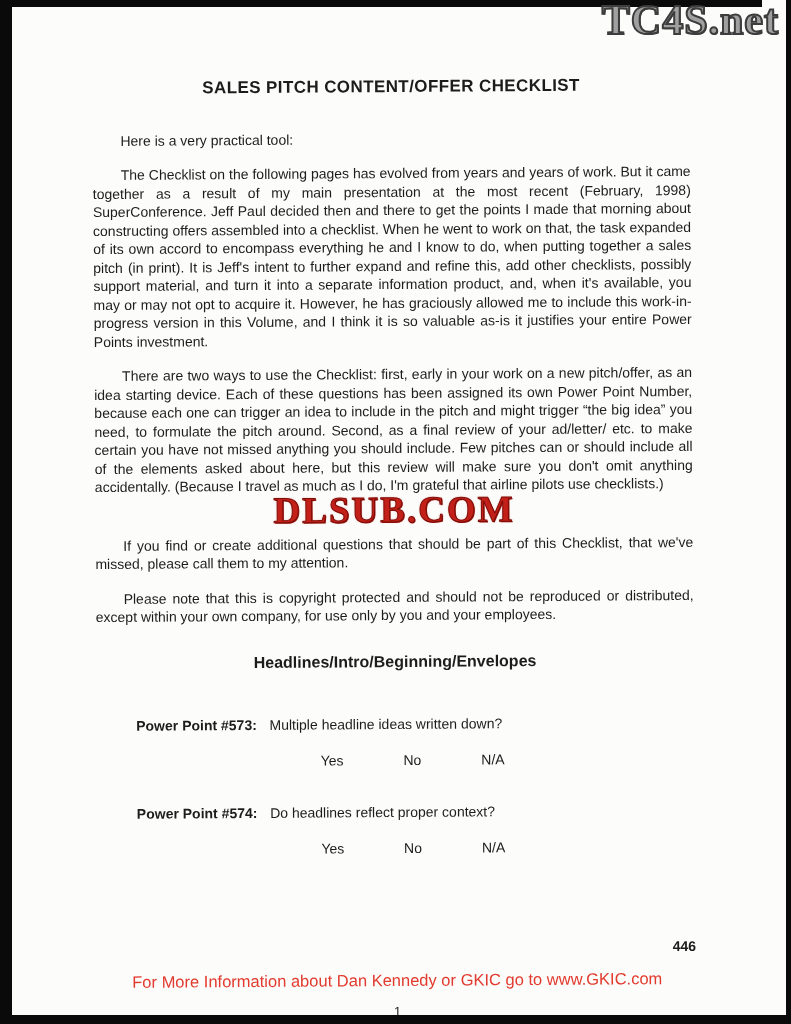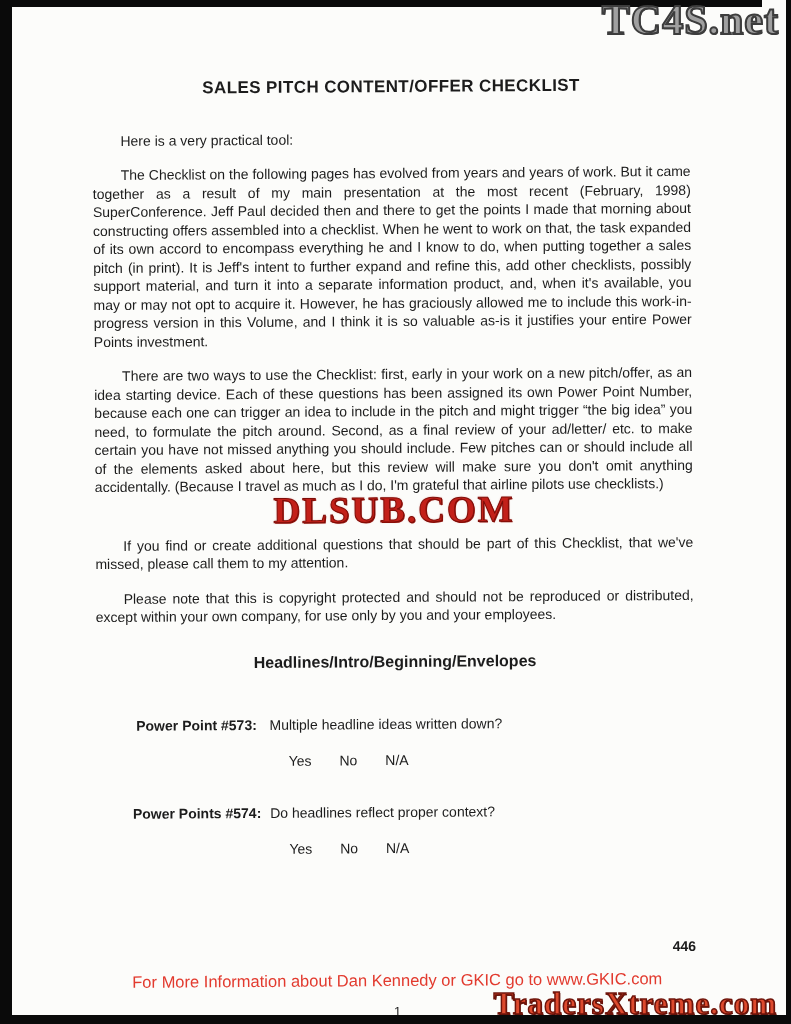--- a/index.html
+++ b/index.html
@@ -74,21 +74,21 @@
     text-align: center;
     font-size: 16px;
     font-weight: bold;
   }
 
   .pp-item { margin: 44px 0 0 27px; }
   .pp-item + .pp-item { margin-top: 34px; }
   .pp-row { display: flex; align-items: baseline; }
   .pp-label { font-weight: bold; width: 146px; flex: 0 0 146px; text-align: center; }
   .pp-options { margin: 17px 0 0 165px; }
-  .pp-options span { display: inline-block; margin-right: 24px; }
+  .pp-options span { display: inline-block; margin-right: 24px; margin-left: 32px; }
 
   .pagenum-right { margin-top: 82px; text-align: right; font-size: 14px; font-weight: bold; }
   .footer-red {
     margin-top: 13px;
     text-align: center;
     font-size: 16.5px;
     color: #e23a2e;
   }
   .pagenum-bottom { margin-top: 14px; text-align: center; font-size: 13px; }
 </style>
@@ -129,33 +129,32 @@
       </div>
       <div class="pp-options">
         <span>Yes</span>
         <span>No</span>
         <span>N/A</span>
       </div>
     </div>
 
     <div class="pp-item">
       <div class="pp-row">
-        <span class="pp-label">Power Points #574:</span>
+        <span class="pp-label">Power Point #574:</span>
         <span class="pp-q">Do headlines reflect proper context?</span>
       </div>
       <div class="pp-options">
         <span>Yes</span>
         <span>No</span>
         <span>N/A</span>
       </div>
     </div>
 
     <div class="pagenum-right">446</div>
 
     <div class="footer-red">For More Information about Dan Kennedy or GKIC go to www.GKIC.com</div>
 
     <div class="pagenum-bottom">1</div>
 
   </div>
 
-  <div class="wm wm-traders">TradersXtreme.com</div>
 
 </div>
 
 </body></html>

